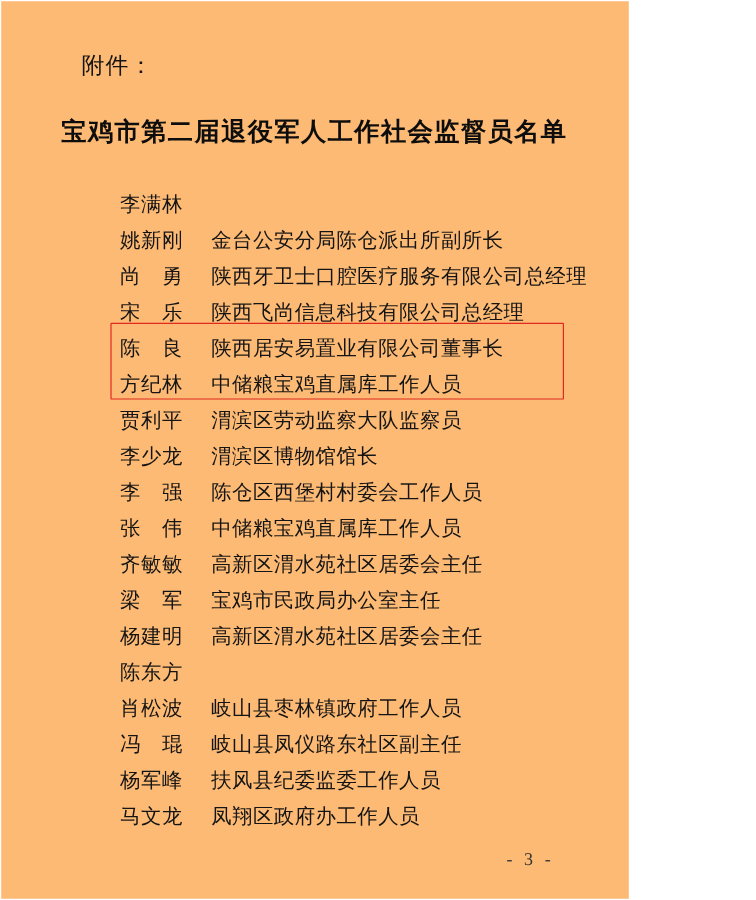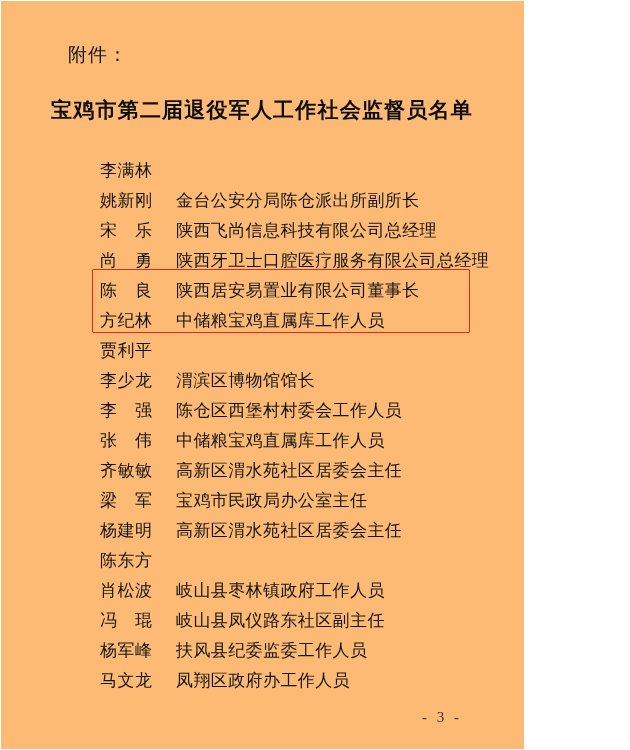--- a/index.html
+++ b/index.html
@@ -101,37 +101,38 @@
 
   <div class="list">
       <div class="row">
         <span class="name">李满林</span>
       </div>
       <div class="row">
         <span class="name">姚新刚</span>
         <span class="title-text">金台公安分局陈仓派出所副所长</span>
       </div>
       <div class="row">
+        <span class="name">尚　勇</span>
+        <span class="title-text">陕西牙卫士口腔医疗服务有限公司总经理</span>
+      </div>
+      <div class="row">
         <span class="name">宋　乐</span>
         <span class="title-text">陕西飞尚信息科技有限公司总经理</span>
-      </div>
-      <div class="row">
-        <span class="name">尚　勇</span>
-        <span class="title-text">陕西牙卫士口腔医疗服务有限公司总经理</span>
       </div>
       <div class="row">
         <span class="name">陈　良</span>
         <span class="title-text">陕西居安易置业有限公司董事长</span>
       </div>
       <div class="row">
         <span class="name">方纪林</span>
         <span class="title-text">中储粮宝鸡直属库工作人员</span>
       </div>
       <div class="row">
         <span class="name">贾利平</span>
+        <span class="title-text">渭滨区劳动监察大队监察员</span>
       </div>
       <div class="row">
         <span class="name">李少龙</span>
         <span class="title-text">渭滨区博物馆馆长</span>
       </div>
       <div class="row">
         <span class="name">李　强</span>
         <span class="title-text">陈仓区西堡村村委会工作人员</span>
       </div>
       <div class="row">

